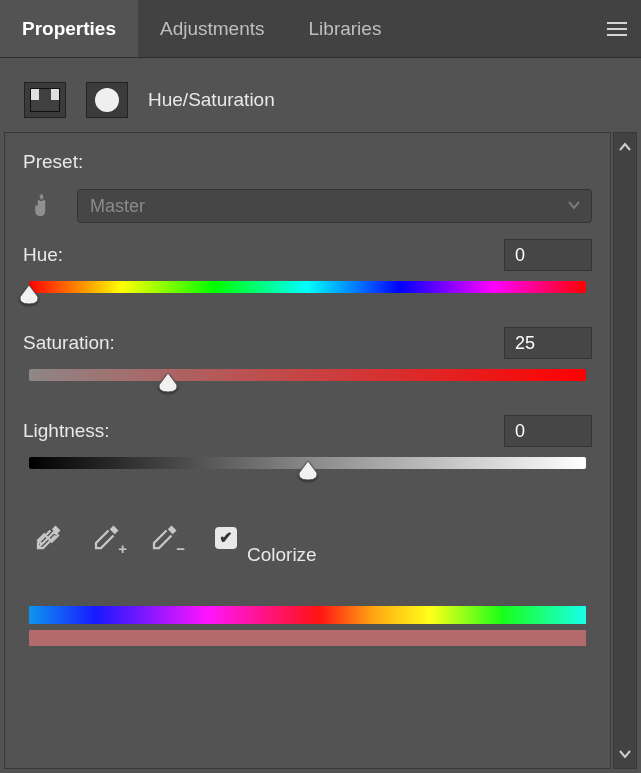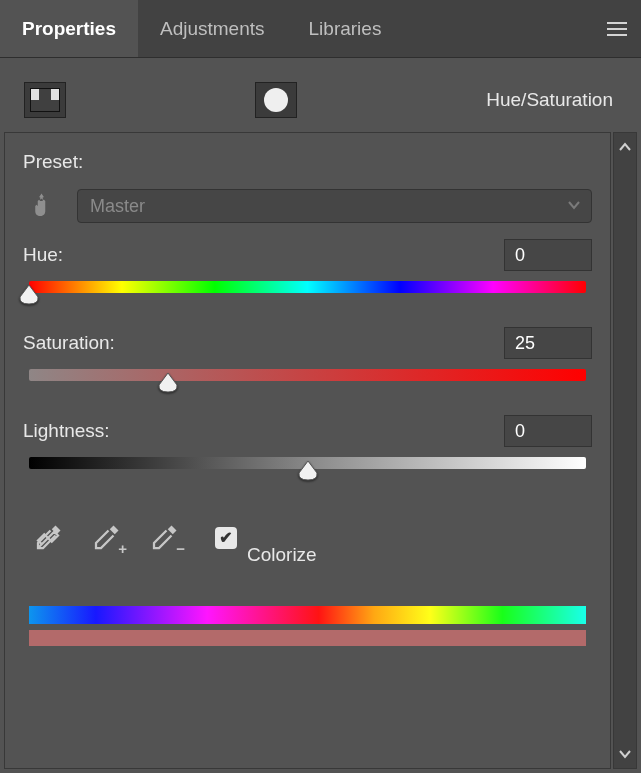--- a/index.html
+++ b/index.html
@@ -6,21 +6,21 @@
 body { width: 641px; height: 773px; background: #535353; overflow: hidden; }
 
 .panel { width: 641px; height: 773px; background: #535353; display: flex; flex-direction: column; }
 .tabbar { display: flex; height: 58px; background: #424242; align-items: stretch; border-bottom: 1px solid #2e2e2e; }
 .tab { padding: 0 22px; display: flex; align-items: center; color: #bfbfbf; font-size: 19px; cursor: pointer; }
 .tab.active { background: #535353; color: #fff; font-weight: 600; }
 .tab-spacer { flex: 1; }
 .menu-icon { width: 48px; display: flex; align-items: center; justify-content: center; color: #d4d4d4; cursor: pointer; }
 .menu-icon svg { width: 20px; height: 14px; }
 
-.title-row { display: flex; align-items: center; padding: 24px 28px 14px 24px; gap: 20px; justify-content: space-between; }
+.title-row { display: flex; align-items: center; padding: 24px 12px 14px 24px; gap: 20px; }
 .icon-box { width: 42px; height: 36px; background: #3b3b3b; border: 1px solid #222; display: flex; align-items: center; justify-content: center; }
 .icon-swatch { width: 30px; height: 24px; background: linear-gradient(#e0e0e0 50%, #404040 50%); border: 1px solid #111; position: relative; }
 .icon-swatch::before, .icon-swatch::after { content: ""; position: absolute; top: 0; width: 6px; height: 50%; }
 .icon-swatch::before { left: 8px; background: #404040; }
 .icon-swatch::after { right: 8px; background: #404040; }
 .mask-icon-box { width: 42px; height: 36px; background: #3b3b3b; border: 1px solid #222; display: flex; align-items: center; justify-content: center; }
 .mask-circle { width: 24px; height: 24px; border-radius: 50%; background: #efefef; }
 .title-text { color: #e8e8e8; font-size: 19px; }
 
 .body-wrap { flex: 1; display: flex; padding: 0 4px 4px 4px; }

